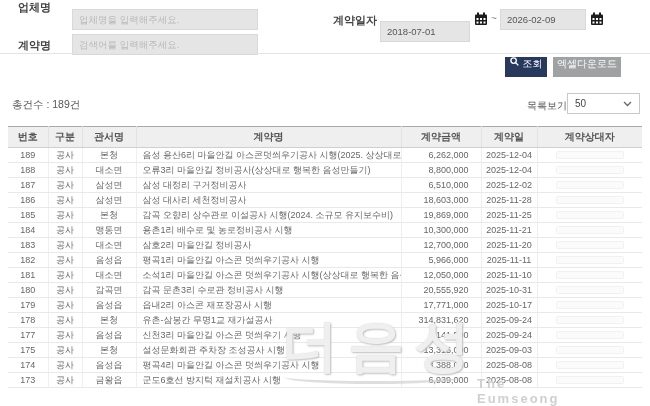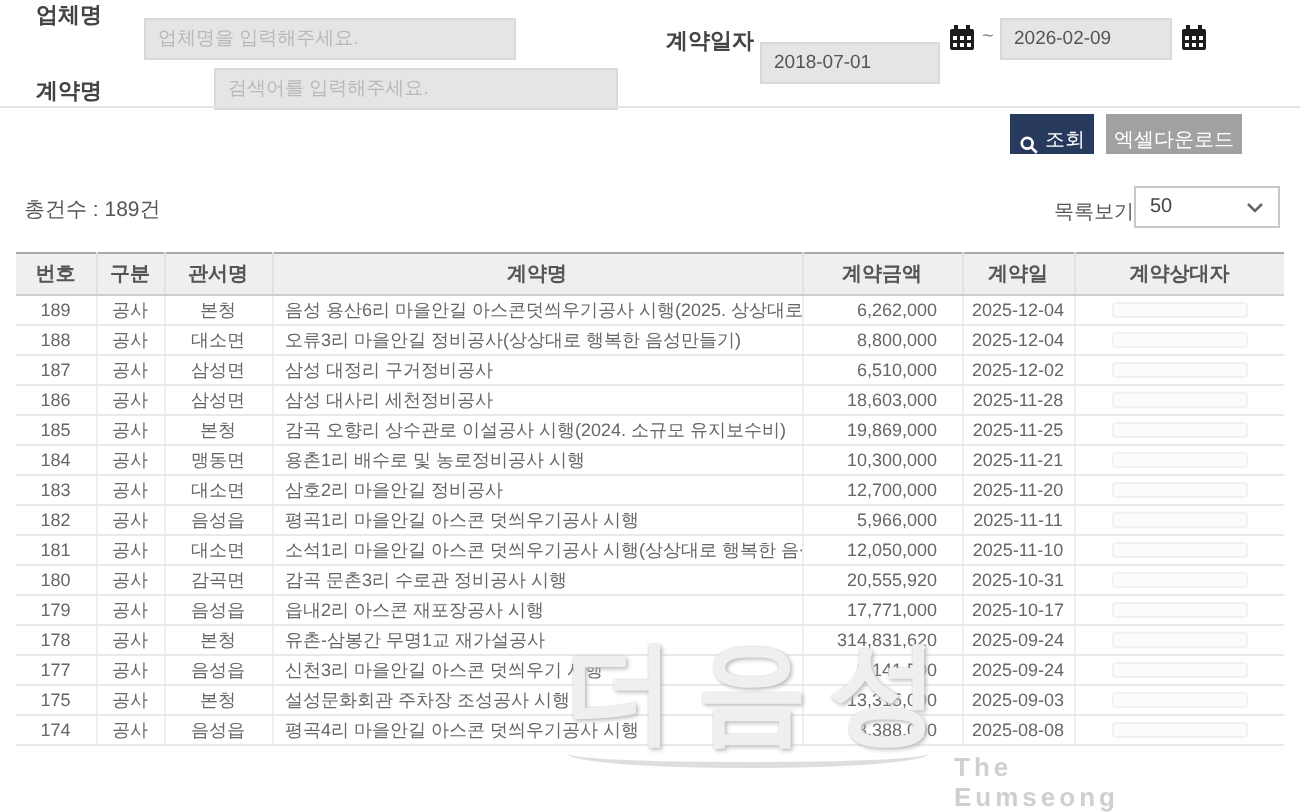--- a/index.html
+++ b/index.html
@@ -13,21 +13,21 @@
     position:absolute; height:21px; border:1px solid #d9d9d9; background:#e5e5e5;
     font-size:9.5px; color:#555; padding:0 6px; outline:none;
     font-family:"Liberation Sans","DejaVu Sans",sans-serif;
   }
   .txt-input::placeholder { color:#b9b9b9; }
   .cal-btn { position:absolute; width:15px; height:15px; cursor:pointer; background:none; border:none; padding:0; }
   .tilde { position:absolute; font-size:10px; color:#888; }
   .divider { position:absolute; left:0; top:53px; width:650px; height:1px; background:#e4e4e4; }
 
   .btn { position:absolute; top:57px; height:20px; border:none; color:#fff; font-size:10px;
-         display:flex; align-items:flex-end; justify-content:center; gap:4px; cursor:pointer;
+         display:flex; align-items:flex-start; justify-content:center; gap:4px; cursor:pointer;
          font-family:"Liberation Sans","DejaVu Sans",sans-serif; }
   .btn-search { left:505px; width:42px; background:#28395e; }
   .btn-excel  { left:553px; width:68px; background:#a0a1a3; }
 
   
   .total-text { position:absolute; left:12px; top:98px; font-size:10.5px; color:#555; }
   .view-label { position:absolute; left:527px; top:99px; font-size:10px; color:#555; }
   .fake-select { position:absolute; left:567px; top:93px; width:73px; height:21px;
     border:1px solid #c9c9c9; background:#fff; display:flex; align-items:center;
     justify-content:space-between; padding:0 7px; cursor:pointer; }
@@ -97,21 +97,21 @@
           <rect x="2.5" y="6" width="2" height="2" fill="#fff"></rect>
           <rect x="6" y="6" width="2" height="2" fill="#fff"></rect>
           <rect x="9.5" y="6" width="2" height="2" fill="#fff"></rect>
           <rect x="2.5" y="9.5" width="2" height="2" fill="#fff"></rect>
           <rect x="6" y="9.5" width="2" height="2" fill="#fff"></rect>
           <rect x="9.5" y="9.5" width="2" height="2" fill="#fff"></rect>
         </svg>
     </button>
 
     <span class="f-label" style="left:18px; top:38px;">계약명</span>
-    <input class="txt-input" style="left: 72px; top: 34px; width: 202px; margin-left: 35px;" placeholder="검색어를 입력해주세요.">
+    <input class="txt-input" style="left: 72px; top: 34px; width: 186px;" placeholder="검색어를 입력해주세요.">
   </div>
 
   <div class="divider"></div>
 
   <button class="btn btn-search">
     <span style="display:flex;">
       <svg width="9" height="9" viewBox="0 0 10 10">
           <circle cx="4" cy="4" r="3" fill="none" stroke="#fff" stroke-width="1.5"></circle>
           <line x1="6.3" y1="6.3" x2="9.3" y2="9.3" stroke="#fff" stroke-width="1.5"></line>
         </svg>
@@ -313,20 +313,31 @@
           <td>174</td>
           <td>공사</td>
           <td>음성읍</td>
           <td>평곡4리 마을안길 아스콘 덧씌우기공사 시행</td>
           <td>8,388,000</td>
           <td>2025-08-08</td>
           <td>
             <div class="ghost"></div>
           </td>
         </tr>
+        <tr>
+          <td>173</td>
+          <td>공사</td>
+          <td>금왕읍</td>
+          <td>군도6호선 방지턱 재설치공사 시행</td>
+          <td>6,939,000</td>
+          <td>2025-08-08</td>
+          <td>
+            <div class="ghost"></div>
+          </td>
+        </tr>
       </tbody>
   </table>
 
   <div class="watermark">
     <div class="wm-main">더음성</div>
     <div class="wm-swoosh"></div>
     <div class="wm-sub">The Eumseong</div>
   </div>
 
 </div>

